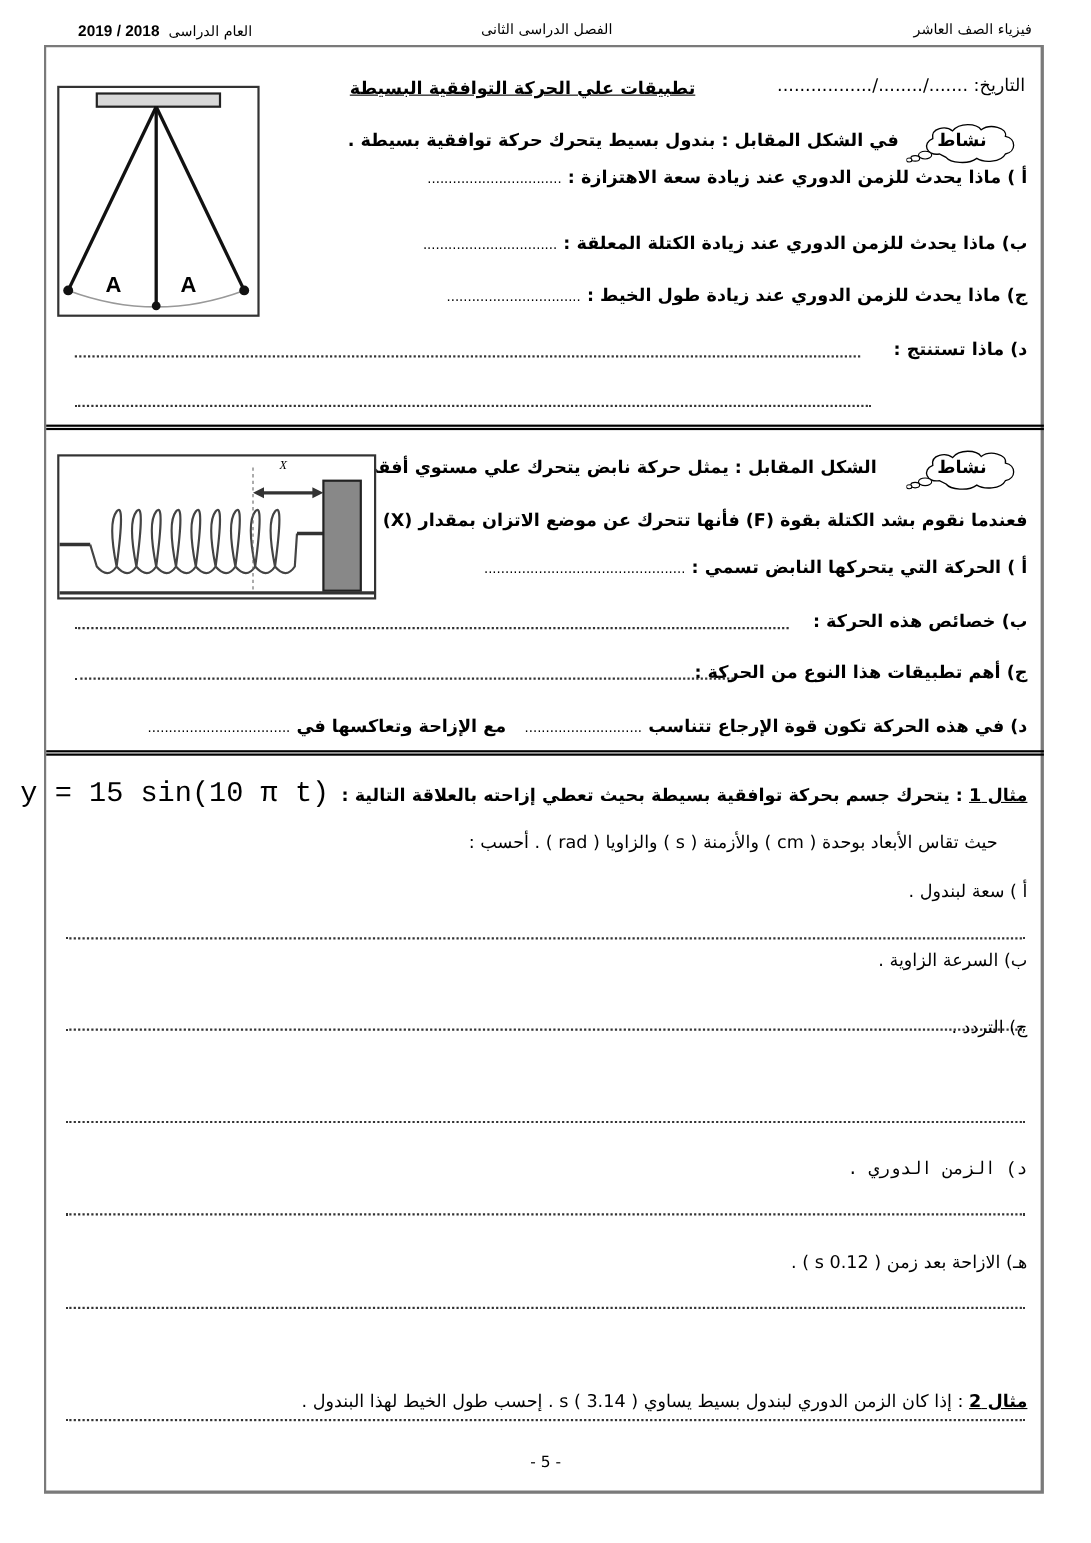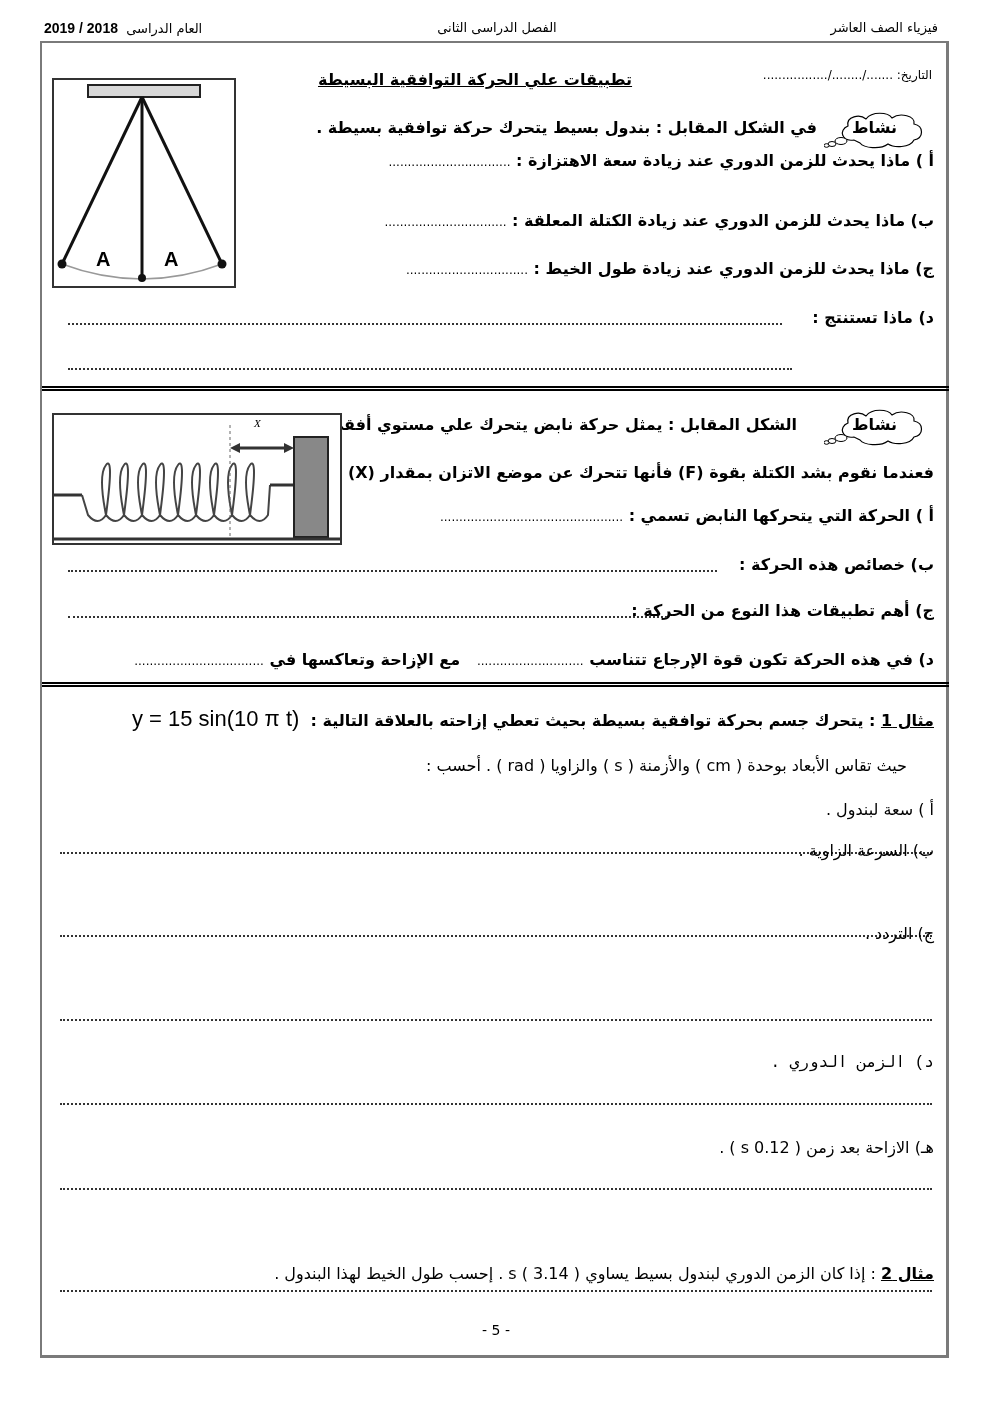--- a/index.html
+++ b/index.html
@@ -1,39 +1,39 @@
 <!DOCTYPE html>
 <html><head>
 <meta charset="utf-8">
 <style>
   html, body { margin: 0; padding: 0; background: #ffffff; }
   body { width: 992px; height: 1403px; position: relative; font-family: "DejaVu Sans", sans-serif; color: #000; }
   .header { position: absolute; top: 18px; left: 42px; width: 910px; height: 24px; direction: rtl; font-family: "DejaVu Sans", sans-serif; font-size: 13px; }
   .header span { position: absolute; top: 2px; white-space: nowrap; }
   .hdr-right { right: 14px; }
   .hdr-center { left: 50%; transform: translateX(-50%); }
-  .hdr-left { left: 2px; direction: rtl; }
+  .hdr-left { left: 29px; direction: rtl; }
   .hdr-left b { font-family: "Liberation Sans", sans-serif; font-weight: bold; font-size: 14px; direction: ltr; unicode-bidi: embed; }
 
   .frame { position: absolute; left: 40px; top: 41px; width: 909px; height: 1317px; border: 2px solid #7a7a7a; border-right-width: 3px; border-bottom-width: 3px; box-sizing: border-box; }
   .sep { position: absolute; left: 42px; width: 907px; height: 5px; border-top: 2px solid #000; border-bottom: 2px solid #000; box-sizing: border-box; }
   .line { position: absolute; right: 58px; white-space: nowrap; font-size: 16px; font-weight: bold; direction: rtl; font-family: "DejaVu Sans", sans-serif; }
   .plain { font-weight: normal; }
   .dots { font-weight: normal; letter-spacing: 0px; color: #000; font-size: 12px; font-family: "DejaVu Sans", sans-serif; }
   .full-dots { position: absolute; left: 60px; right: 60px; height: 0; border-top: 2px dotted #333; }
 
   .title { position: absolute; top: 70px; left: 318px; font-size: 16px; font-weight: bold; text-decoration: underline; direction: rtl; white-space: nowrap; }
-  .date { position: absolute; top: 68px; right: 60px; font-size: 12px; direction: rtl; white-space: nowrap; }
+  .date { position: absolute; top: 68px; right: 60px; font-size: 16px; direction: rtl; white-space: nowrap; }
 
   .cloud { position: absolute; width: 110px; height: 40px; }
   .cloud svg { position: absolute; left: 0; top: 0; }
   .cloud .label { position: absolute; left: 28px; top: 8px; font-size: 16px; font-weight: bold; direction: rtl; }
 
   .fig { position: absolute; border: 2px solid #333; background: #fff; }
-  .eq { font-family: Liberation Sans, sans-serif; font-size: 22px; font-weight: normal; direction: ltr; unicode-bidi: embed; }
+  .eq { font-family: Liberation Mono, monospace; font-size: 26px; font-weight: normal; direction: ltr; unicode-bidi: embed; }
   .underline { text-decoration: underline; }
   .pagenum { position: absolute; top: 1322px; left: 0; width: 992px; text-align: center; font-size: 14px; }
 </style>
 </head>
 <body>
 
 <div class="header">
   <span class="hdr-right">فيزياء الصف العاشر</span>
   <span class="hdr-center">الفصل الدراسى الثانى</span>
   <span class="hdr-left"><span style="position:static">العام الدراسى</span>&nbsp;&nbsp;<b>2019 / 2018</b></span>
@@ -121,21 +121,21 @@
 
 <div class="line" style="top:706px;">
   <span class="underline">مثال 1</span>
   <span>: يتحرك جسم بحركة توافقية بسيطة بحيث تعطي إزاحته بالعلاقة التالية :</span>
   &nbsp;<span class="eq">y = 15 sin(10 π t)</span>
 </div>
 <div class="line plain" style="top:756px; right:85px;">حيث تقاس الأبعاد بوحدة ( cm ) والأزمنة ( s ) والزاويا ( rad ) . أحسب :</div>
 
 <div class="line plain" style="top:800px;">أ ) سعة لبندول .</div>
 <div class="full-dots" style="top:852px;"></div>
-<div class="line plain" style="top:841px;margin-left:12px;">ب) السرعة الزاوية .</div>
+<div class="line plain" style="top:863px;margin-left:12px;">ب) السرعة الزاوية .</div>
 <div class="full-dots" style="top:935px;"></div>
 <div class="line plain" style="top:924px;">ج) التردد .</div>
 <div class="full-dots" style="top:1019px;"></div>
 <div class="line plain" style="top:1052px;font-family:Liberation Mono, monospace;">د) الزمن الدوري .</div>
 <div class="full-dots" style="top:1103px;"></div>
 <div class="line plain" style="top:1138px;">هـ) الازاحة بعد زمن ( 0.12 s ) .</div>
 <div class="full-dots" style="top:1188px;"></div>
 
 <div class="line plain" style="top:1264px;margin-left:36px;">
   <span class="underline" style="font-weight:bold">مثال 2</span>

